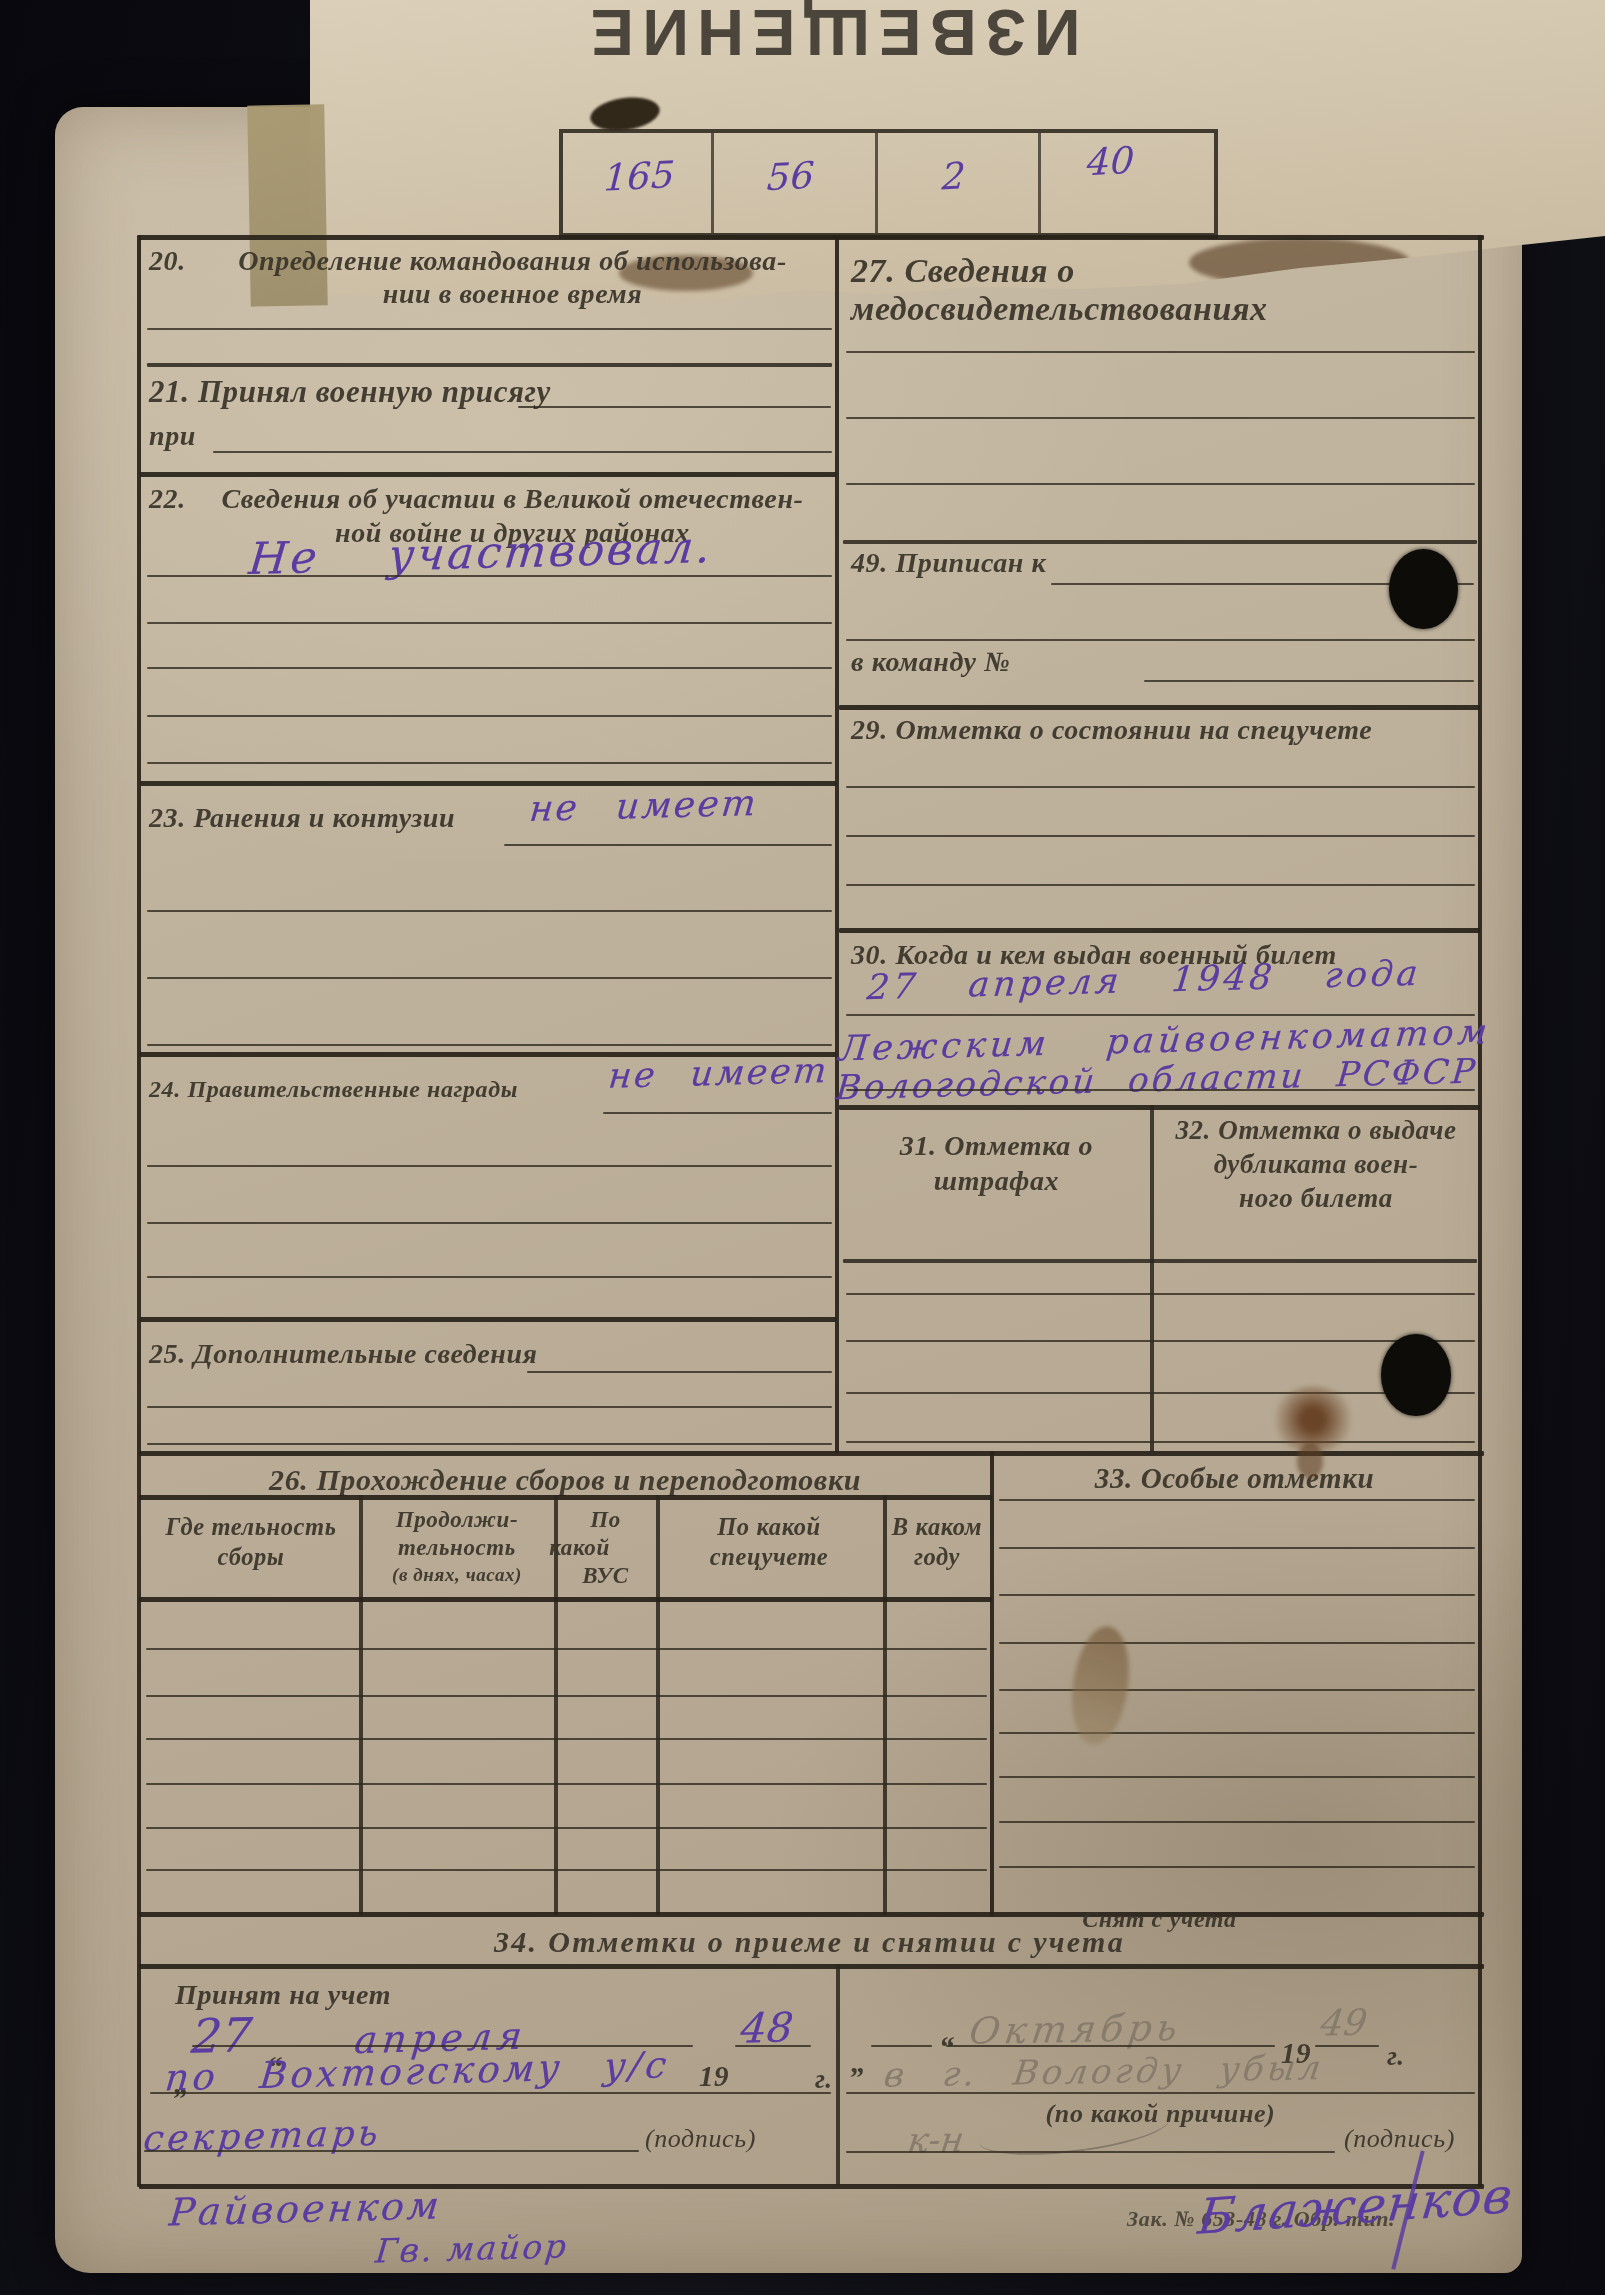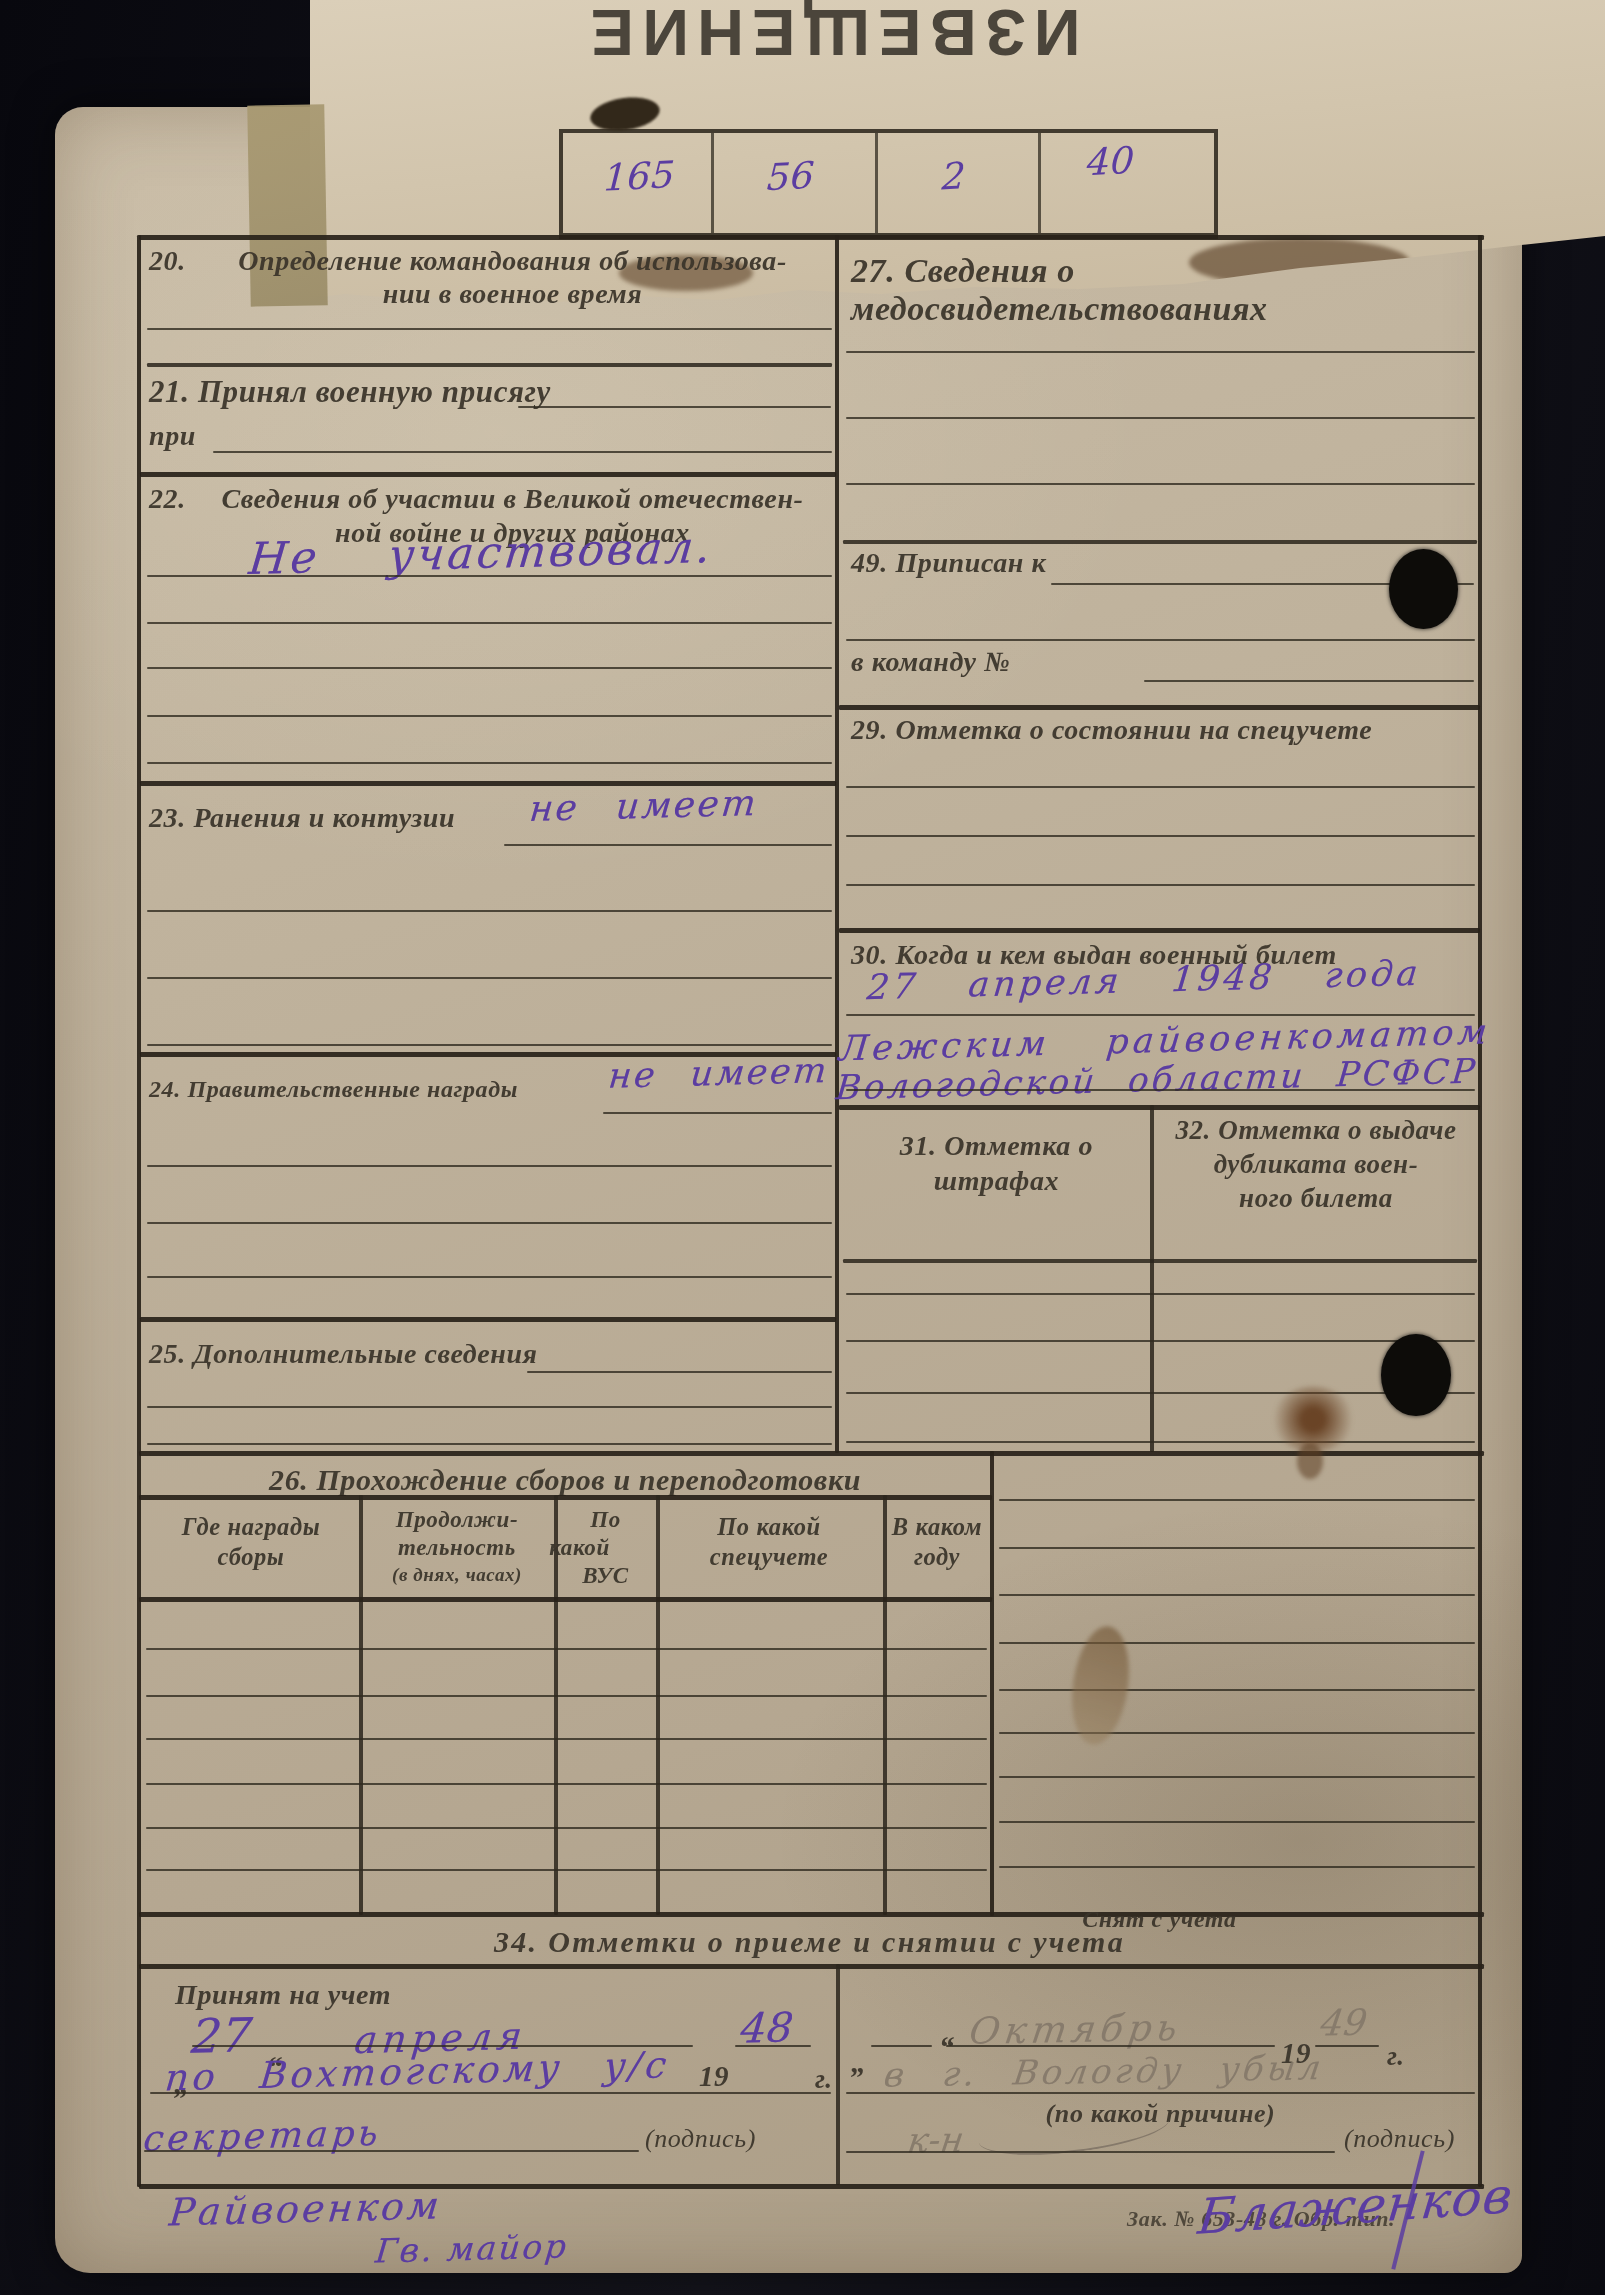--- a/index.html
+++ b/index.html
@@ -166,40 +166,41 @@
 
     <i class="ln t" style="left:139px;top:1451px;width:1345px"></i>
 
     <span class="p c" style="left:140px;top:1463px;width:850px;font-size:30px">26. Прохождение сборов и переподготовки</span>
     <i class="ln t" style="left:139px;top:1495px;width:853px"></i>
     <i class="ln t v" style="left:990px;top:1451px;height:465px;width:4.1px"></i>
     <i class="ln m v" style="left:359px;top:1495px;height:420px"></i>
     <i class="ln m v" style="left:554px;top:1495px;height:420px"></i>
     <i class="ln m v" style="left:656px;top:1495px;height:420px"></i>
     <i class="ln m v" style="left:883px;top:1495px;height:420px"></i>
-    <span class="p c" style="left:146px;top:1513px;width:210px;font-size:24.5px">Где награды</span>
+    <span class="p c" style="left:146px;top:1513px;width:210px;font-size:24.5px">Где тельность</span>
     <span class="p c" style="left:146px;top:1543px;width:210px;font-size:24.5px">сборы</span>
     <span class="p c" style="left:362px;top:1507px;width:190px;font-size:23px">Продолжи-</span>
     <span class="p c" style="left:362px;top:1535px;width:190px;font-size:23px">тельность</span>
     <span class="p c" style="left:362px;top:1564px;width:190px;font-size:19px">(в днях, часах)</span>
     <span class="p c" style="left:557px;top:1507px;width:97px;font-size:23px">По</span>
     <span class="p c" style="left:531px;top:1535px;width:97px;font-size:23px">какой</span>
     <span class="p c" style="left:557px;top:1563px;width:97px;font-size:23px">ВУС</span>
     <span class="p c" style="left:658px;top:1513px;width:222px;font-size:24.5px">По какой</span>
     <span class="p c" style="left:658px;top:1543px;width:222px;font-size:24.5px">спецучете</span>
     <span class="p c" style="left:885px;top:1513px;width:104px;font-size:24.5px">В каком</span>
     <span class="p c" style="left:885px;top:1543px;width:104px;font-size:24.5px">году</span>
     <i class="ln t" style="left:139px;top:1597px;width:853px"></i>
     <i class="ln" style="left:146px;top:1648px;width:841px"></i>
     <i class="ln" style="left:146px;top:1695px;width:841px"></i>
     <i class="ln" style="left:146px;top:1738px;width:841px"></i>
     <i class="ln" style="left:146px;top:1783px;width:841px"></i>
     <i class="ln" style="left:146px;top:1827px;width:841px"></i>
     <i class="ln" style="left:146px;top:1869px;width:841px"></i>
 
+    <span class="p c" style="left:993px;top:1462px;width:483px;font-size:29px">33. Особые отметки</span>
     <i class="ln" style="left:999px;top:1499px;width:476px"></i>
     <i class="ln" style="left:999px;top:1547px;width:476px"></i>
     <i class="ln" style="left:999px;top:1594px;width:476px"></i>
     <i class="ln" style="left:999px;top:1642px;width:476px"></i>
     <i class="ln" style="left:999px;top:1689px;width:476px"></i>
     <i class="ln" style="left:999px;top:1732px;width:476px"></i>
     <i class="ln" style="left:999px;top:1776px;width:476px"></i>
     <i class="ln" style="left:999px;top:1821px;width:476px"></i>
     <i class="ln" style="left:999px;top:1866px;width:476px"></i>
     <i class="ln t" style="left:139px;top:1912px;width:1345px"></i>

